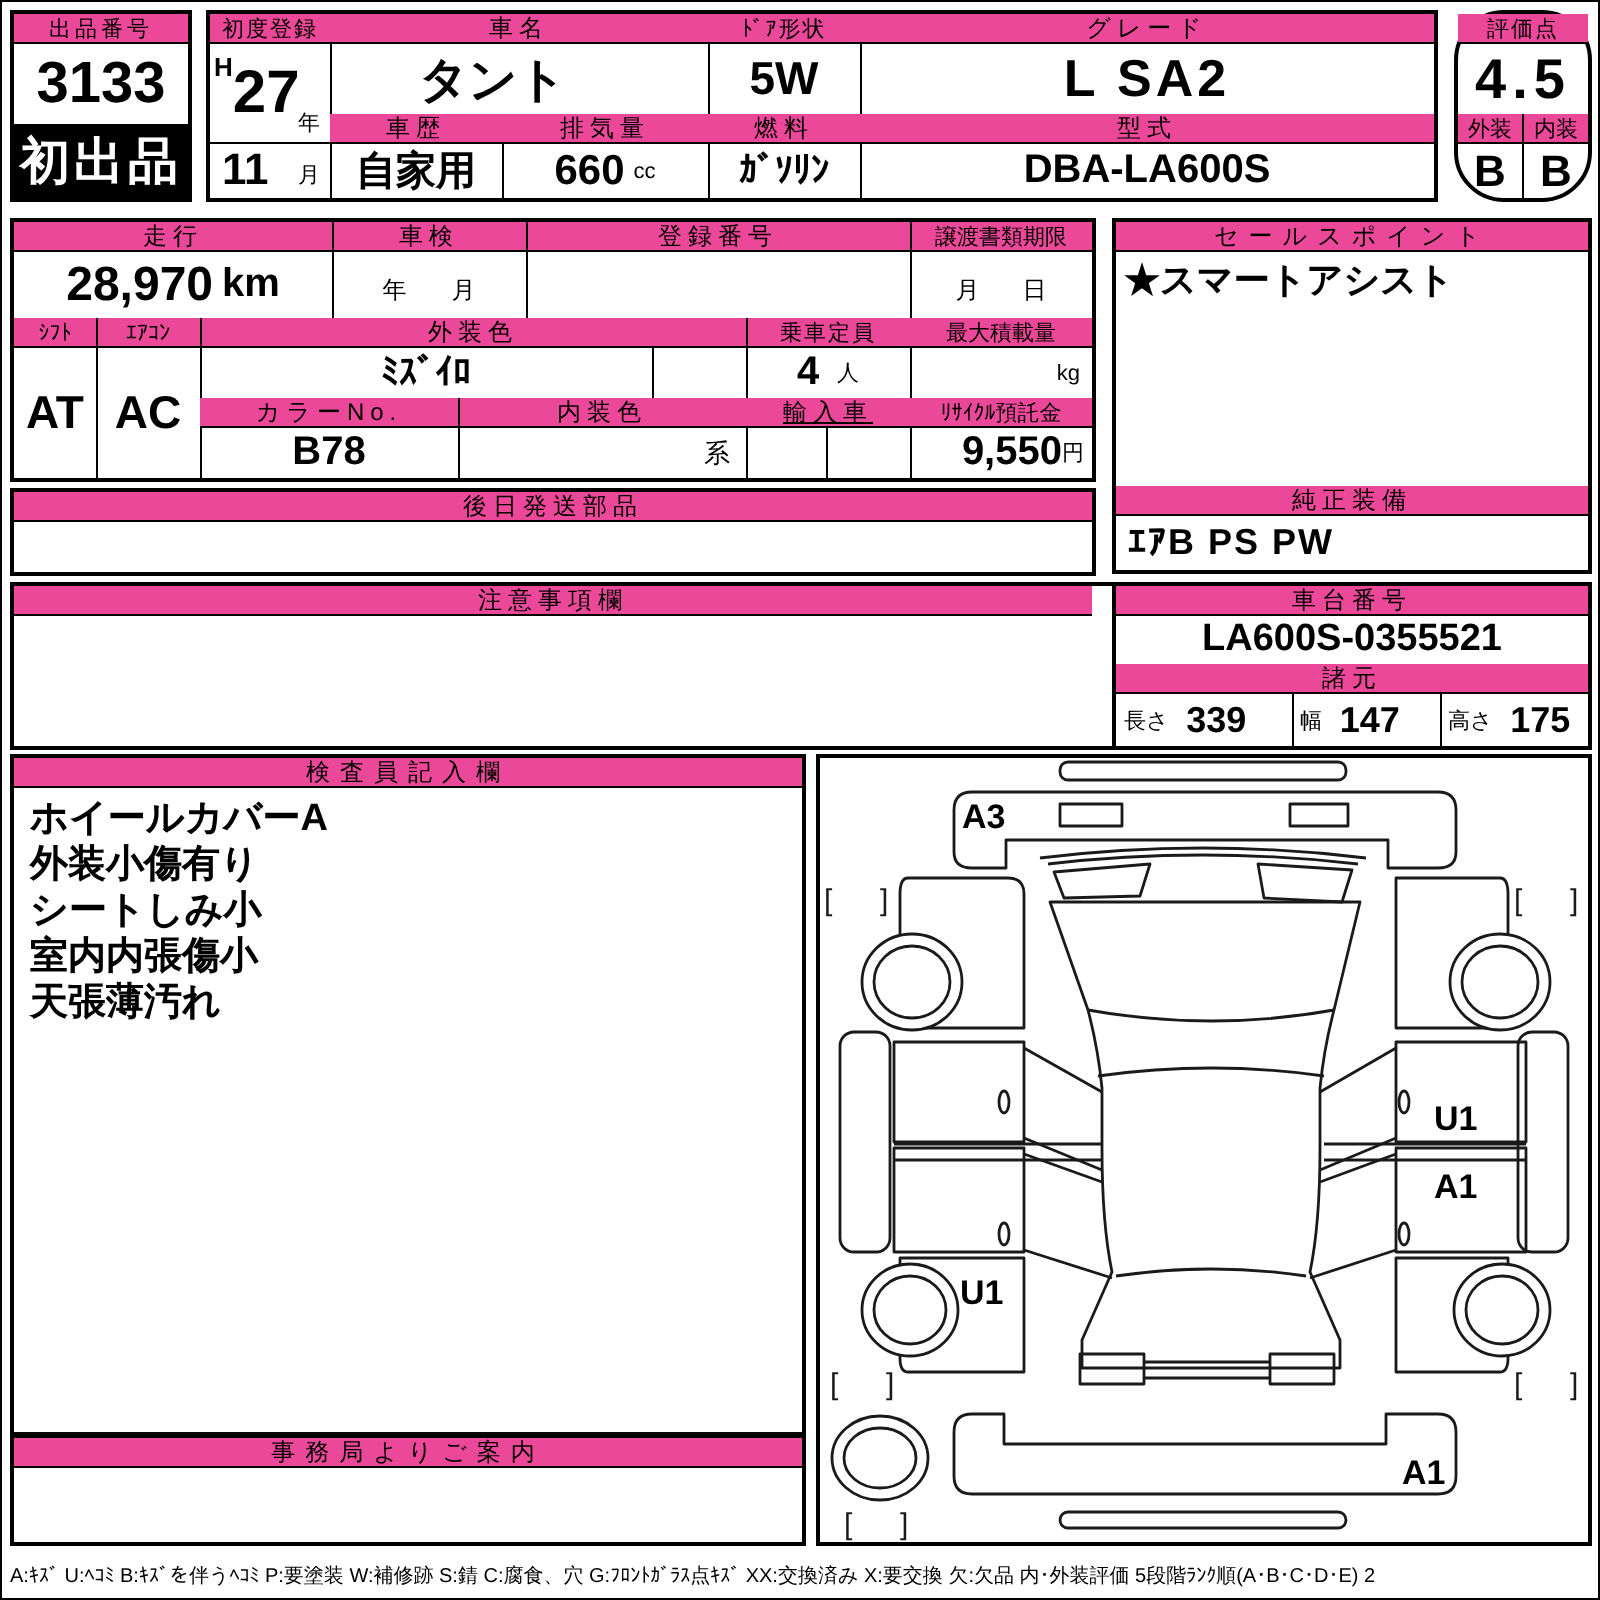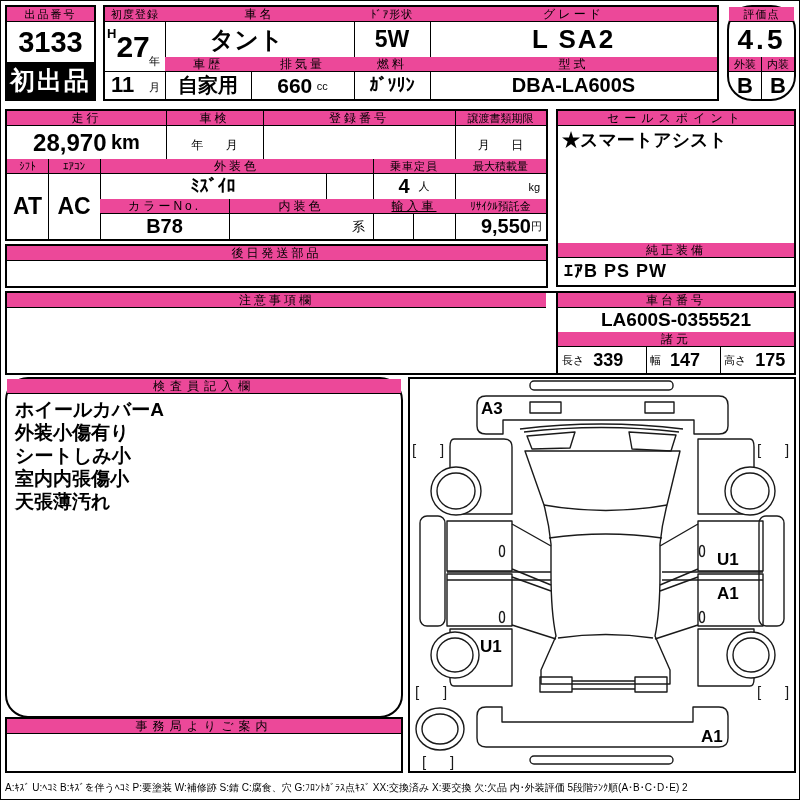--- a/index.html
+++ b/index.html
@@ -169,21 +169,21 @@
       <span class="small">長さ</span>&nbsp;&nbsp;<span class="mono" style="font-size:18px;">339</span>
     </div>
     <div class="cell" style="left:88px;top:54px;width:74px;height:26px;padding-left:4px;">
       <span class="small">幅</span>&nbsp;&nbsp;<span class="mono" style="font-size:18px;">147</span>
     </div>
     <div class="cell" style="left:162px;top:54px;width:74px;height:26px;padding-left:4px;">
       <span class="small">高さ</span>&nbsp;&nbsp;<span class="mono" style="font-size:18px;">175</span>
     </div>
   </div>
 
-  <div class="box" style="left:5px;top:377px;width:398px;height:341px;border-radius:23px;">
+  <div class="box" style="left:5px;top:377px;width:398px;height:341px;">
     <div class="hdr" style="left:0;top:0;width:394px;height:15px;letter-spacing:5px;">検査員記入欄</div>
     <div style="position:absolute;left:8px;top:19px;">
       <div class="note-line">ホイールカバーA</div>
       <div class="note-line">外装小傷有り</div>
       <div class="note-line">シートしみ小</div>
       <div class="note-line">室内内張傷小</div>
       <div class="note-line">天張薄汚れ</div>
     </div>
   </div>
 

